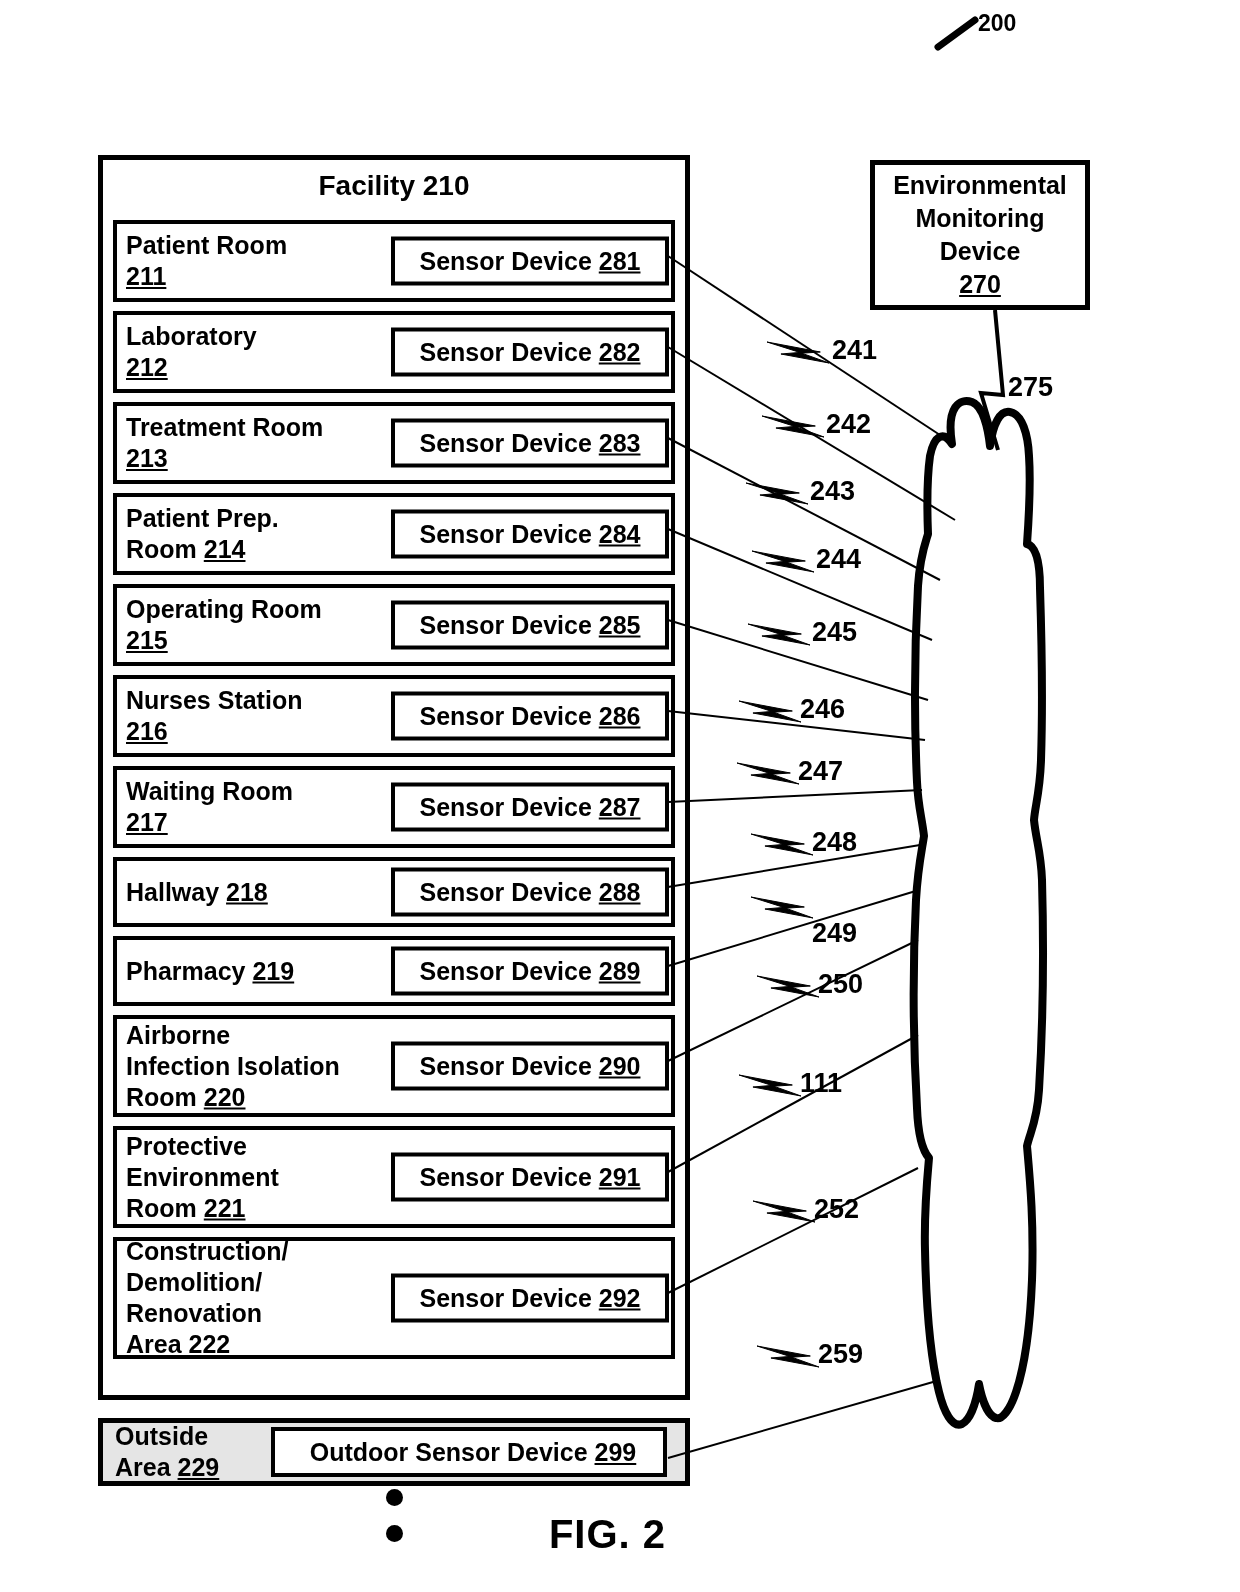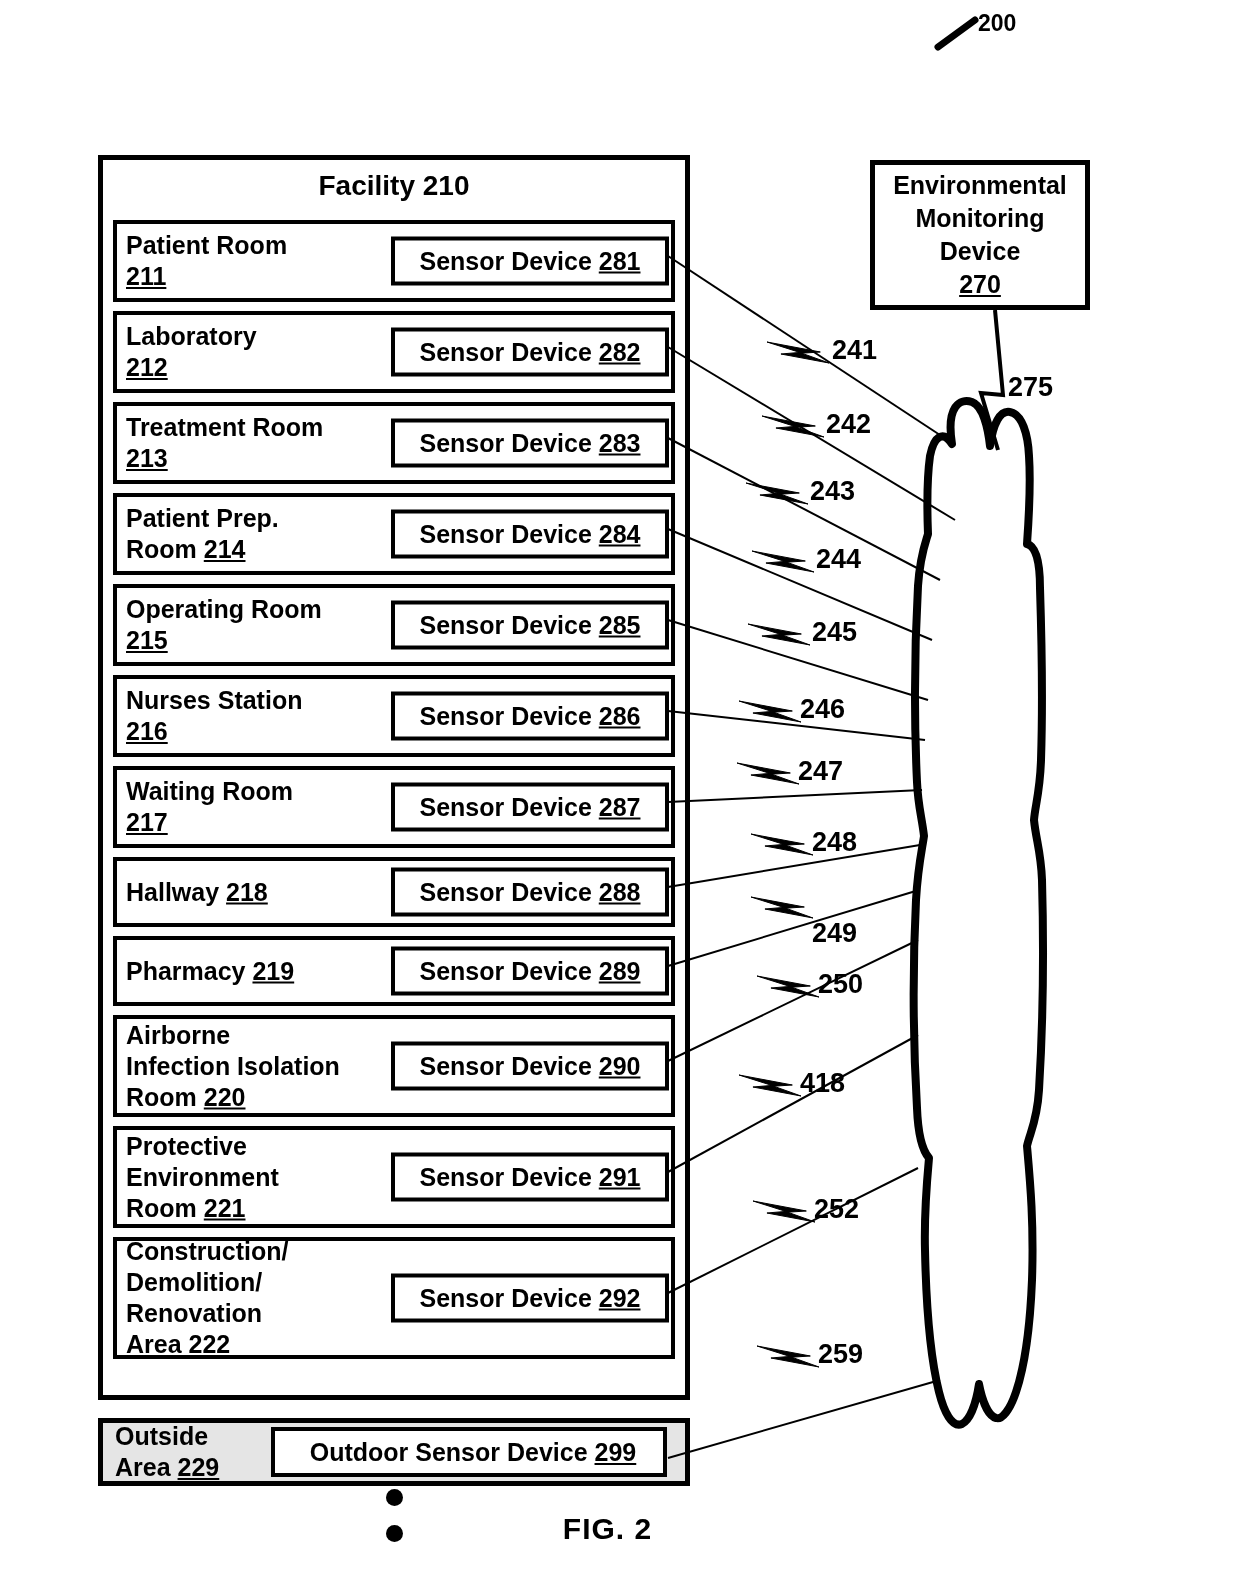--- a/index.html
+++ b/index.html
@@ -49,21 +49,21 @@
   #emd span{font-size:25px;font-weight:bold;line-height:33px;text-align:center;}
 
   
   #cloud-label{position:absolute;left:952px;top:813px;font-size:27px;font-weight:bold;}
 
   
   .link-num{position:absolute;font-size:27px;font-weight:bold;}
 
   
   #caption{position:absolute;left:0;top:1512px;width:1215px;text-align:center;
-            font-size:30px;font-weight:bold;letter-spacing:1px;}
+            font-size:40px;font-weight:bold;letter-spacing:1px;}
 
   svg.overlay{position:absolute;left:0;top:0;width:1240px;height:1592px;
             pointer-events:none;}
 </style>
 </head>
 <body>
 
 <div id="stage">
 
   <div id="fig-ref">200</div>
@@ -171,21 +171,21 @@
       <div class="link-num" style="left: 832px; top: 335px;">241</div>
       <div class="link-num" style="left: 826px; top: 409px;">242</div>
       <div class="link-num" style="left: 810px; top: 476px;">243</div>
       <div class="link-num" style="left: 816px; top: 544px;">244</div>
       <div class="link-num" style="left: 812px; top: 617px;">245</div>
       <div class="link-num" style="left: 800px; top: 694px;">246</div>
       <div class="link-num" style="left: 798px; top: 756px;">247</div>
       <div class="link-num" style="left: 812px; top: 827px;">248</div>
       <div class="link-num" style="left: 812px; top: 918px;">249</div>
       <div class="link-num" style="left: 818px; top: 969px;">250</div>
-      <div class="link-num" style="left: 800px; top: 1068px;">418</div>
+      <div class="link-num" style="left: 800px; top: 1068px;">111</div>
       <div class="link-num" style="left: 814px; top: 1194px;">252</div>
       <div class="link-num" style="left: 818px; top: 1339px;">259</div>
       <div class="link-num" style="left: 1008px; top: 372px;">275</div>
     </div>
 
   <svg class="overlay" viewBox="0 0 1240 1592">
     <g id="art-host">
         <line x1="938" y1="47" x2="975" y2="20" stroke="#000" stroke-width="7" stroke-linecap="round"></line>
         <path d="M 952 444 C 946 406 960 398 972 402 C 983 406 988 428 990 446 C 993 424 1000 410 1010 412 C 1022 414 1028 434 1029 456 C 1031 486 1029 516 1027 544 C 1036 546 1040 562 1040 588 C 1042 650 1043 700 1041 760 C 1040 792 1035 806 1034 820 C 1036 840 1041 852 1042 880 C 1044 952 1043 1024 1039 1090 C 1037 1122 1030 1132 1027 1146 C 1030 1180 1034 1222 1032 1280 C 1030 1330 1024 1368 1016 1392 C 1010 1410 1002 1420 996 1418 C 988 1416 982 1400 979 1384 C 976 1404 970 1420 962 1424 C 952 1428 944 1412 939 1392 C 930 1356 926 1300 925 1250 C 924 1212 927 1180 929 1158 C 922 1150 918 1134 917 1108 C 913 1040 913 960 916 900 C 918 866 922 850 924 836 C 922 818 918 806 917 782 C 914 718 915 640 918 586 C 920 556 925 544 928 534 C 927 508 927 478 930 456 C 934 436 943 430 952 444 Z" fill="#fff" stroke="#000" stroke-width="8" stroke-linejoin="round"></path>
         <path d="M 995 310 L 1003 395 L 981 393 L 998 450" fill="none" stroke="#000" stroke-width="4"></path>

